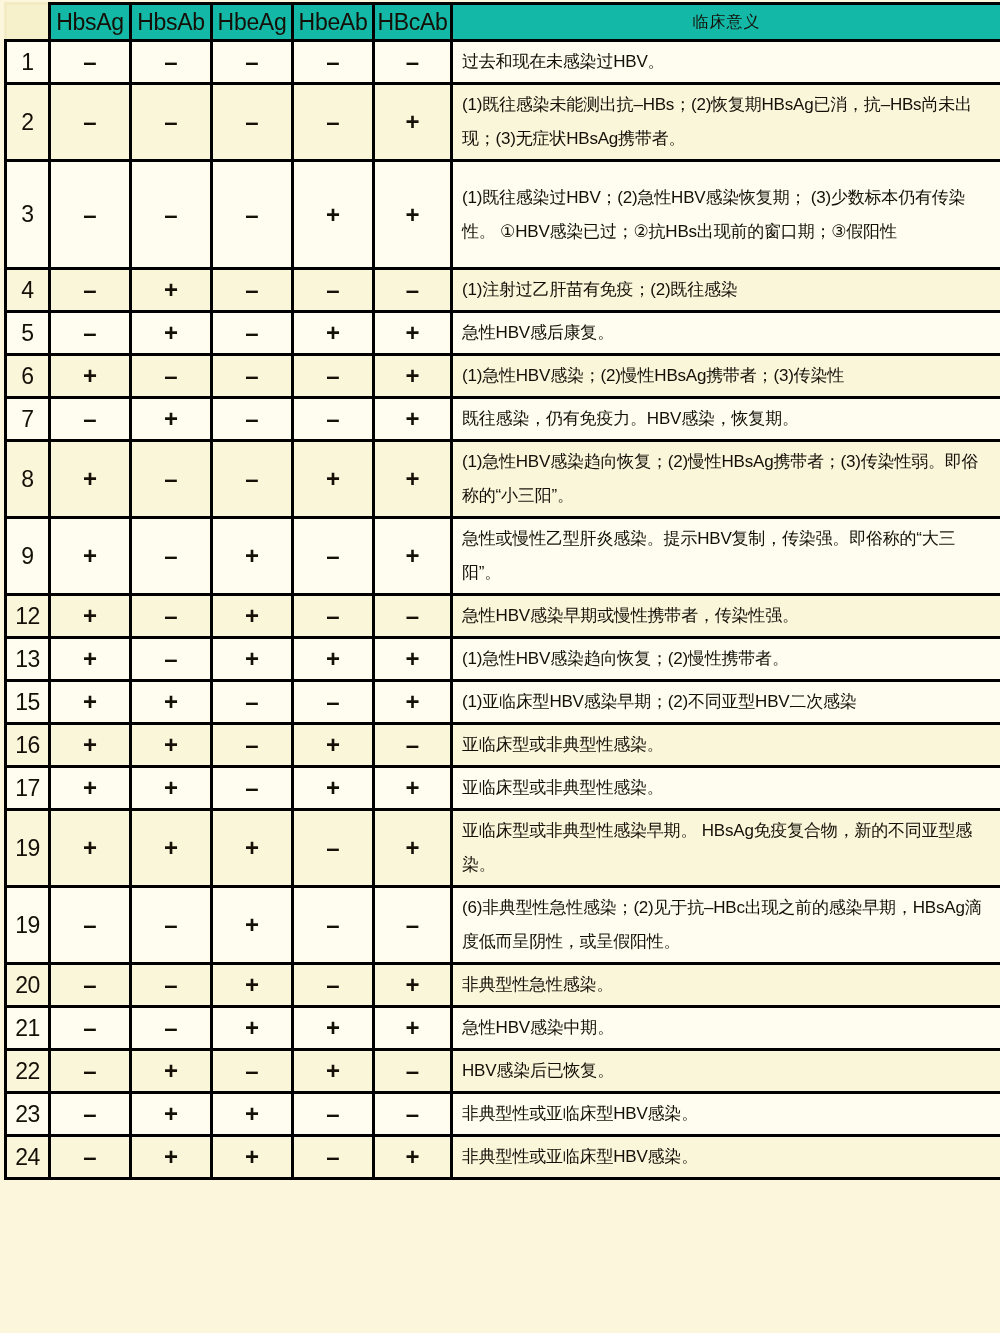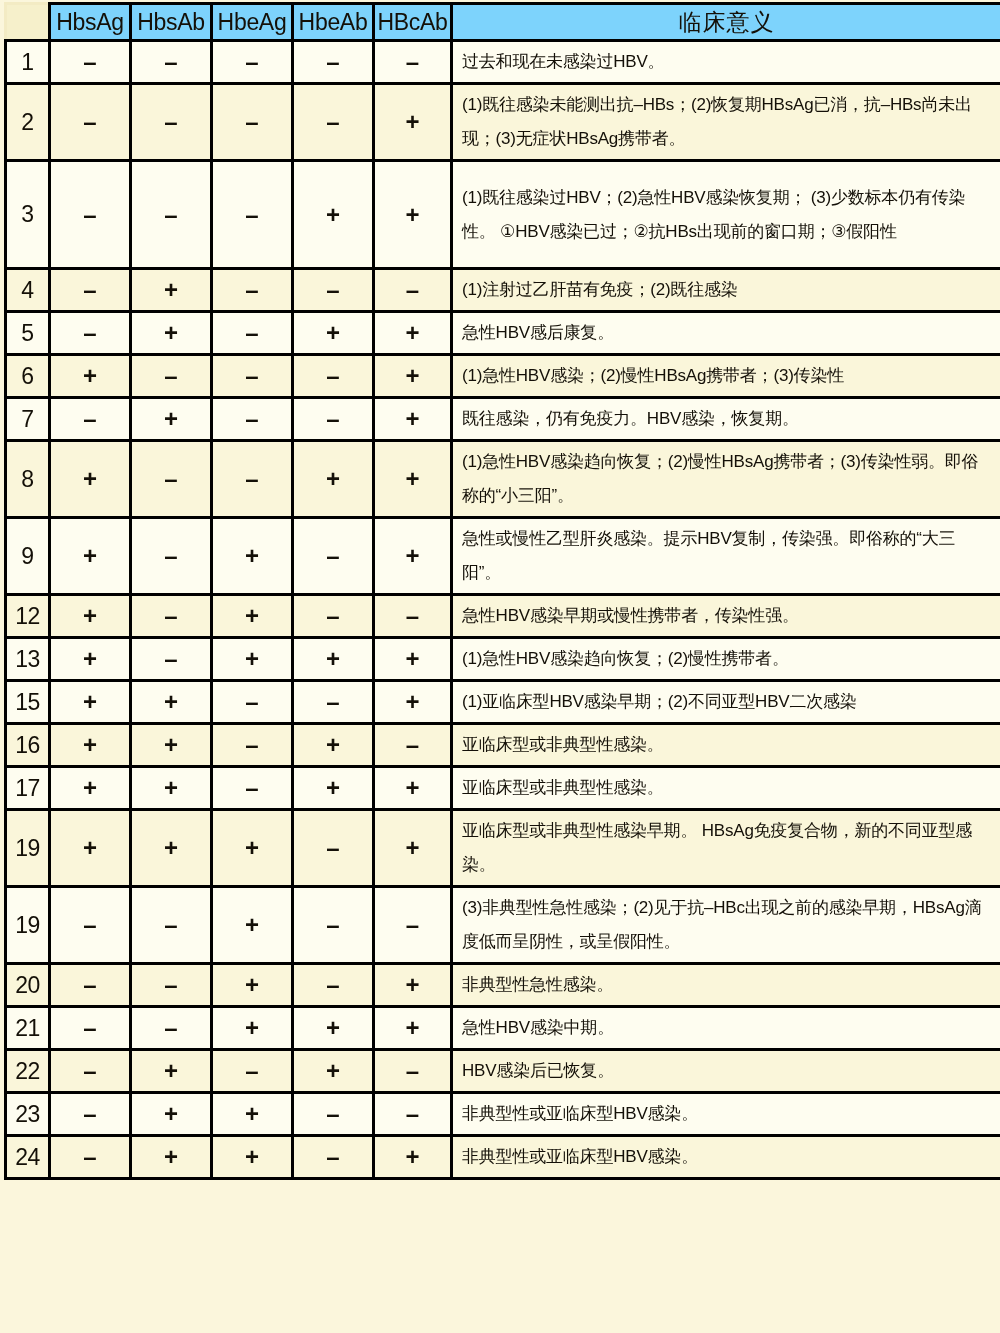--- a/index.html
+++ b/index.html
@@ -34,30 +34,30 @@
     vertical-align: middle;
     color: #141008;
   }
   
   col.c-idx    { width: 44px; }
   col.c-mk     { width: 81px; }
   col.c-mk5    { width: 78px; }
   col.c-mean   { width: 550px; }
 
   thead th {
-    background: #7dd3fc;
+    background: #14b8a6;
     font-size: 23px;
     font-weight: 400;
     text-align: center;
     height: 34px;
     line-height: 34px;
     letter-spacing: -0.3px;
   }
   thead th.meaning-head {
-    font-size: 23px;
+    font-size: 16px;
     letter-spacing: 1px;
   }
   thead th.idx-head {
     border-top-color: #F3EBC4;
     border-left-color: #F3EBC4;
     background: #F6F0CB;
   }
 
   tbody td {
     font-size: 22px;
@@ -251,21 +251,21 @@
           <td class="mk">+</td>
           <td class="meaning">亚临床型或非典型性感染早期。 HBsAg免疫复合物，新的不同亚型感染。</td>
         </tr>
         <tr data-lines="2">
           <td class="idx">19</td>
           <td class="mk">–</td>
           <td class="mk">–</td>
           <td class="mk">+</td>
           <td class="mk">–</td>
           <td class="mk">–</td>
-          <td class="meaning">(3)非典型性急性感染；(2)见于抗–HBc出现之前的感染早期，HBsAg滴度低而呈阴性，或呈假阳性。</td>
+          <td class="meaning">(6)非典型性急性感染；(2)见于抗–HBc出现之前的感染早期，HBsAg滴度低而呈阴性，或呈假阳性。</td>
         </tr>
         <tr data-lines="1" class="alt">
           <td class="idx">20</td>
           <td class="mk">–</td>
           <td class="mk">–</td>
           <td class="mk">+</td>
           <td class="mk">–</td>
           <td class="mk">+</td>
           <td class="meaning">非典型性急性感染。</td>
         </tr>

